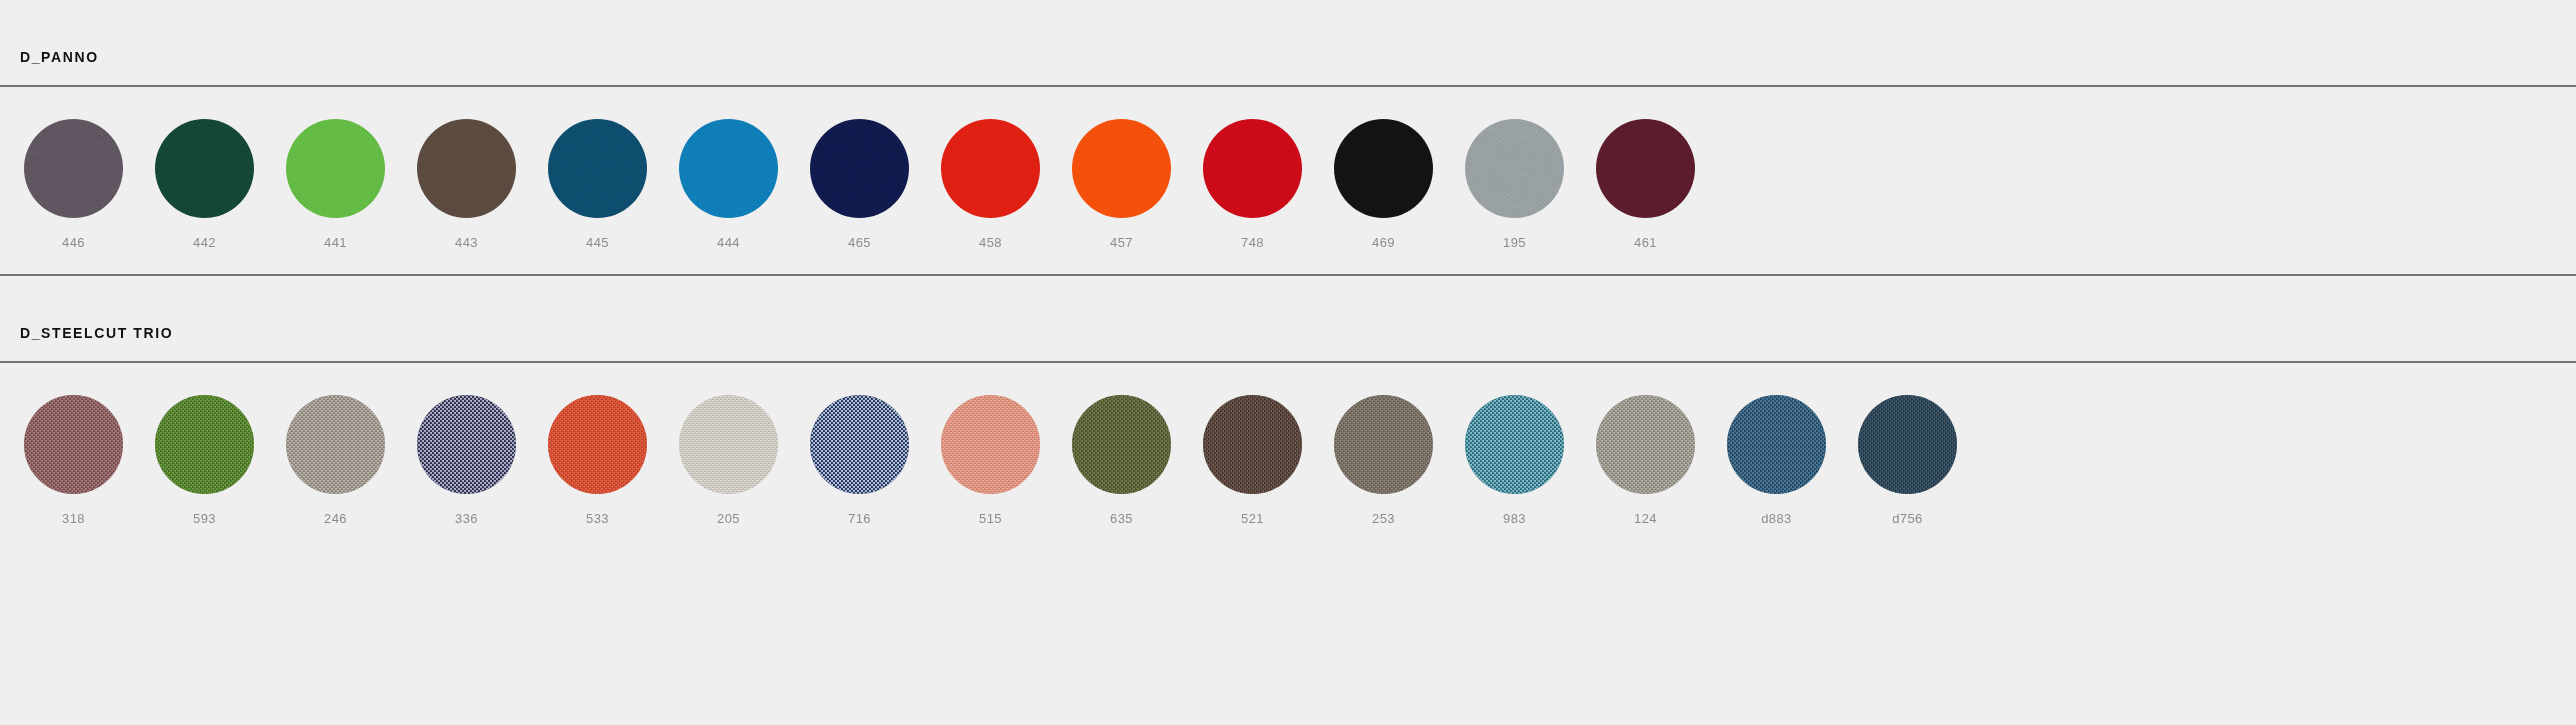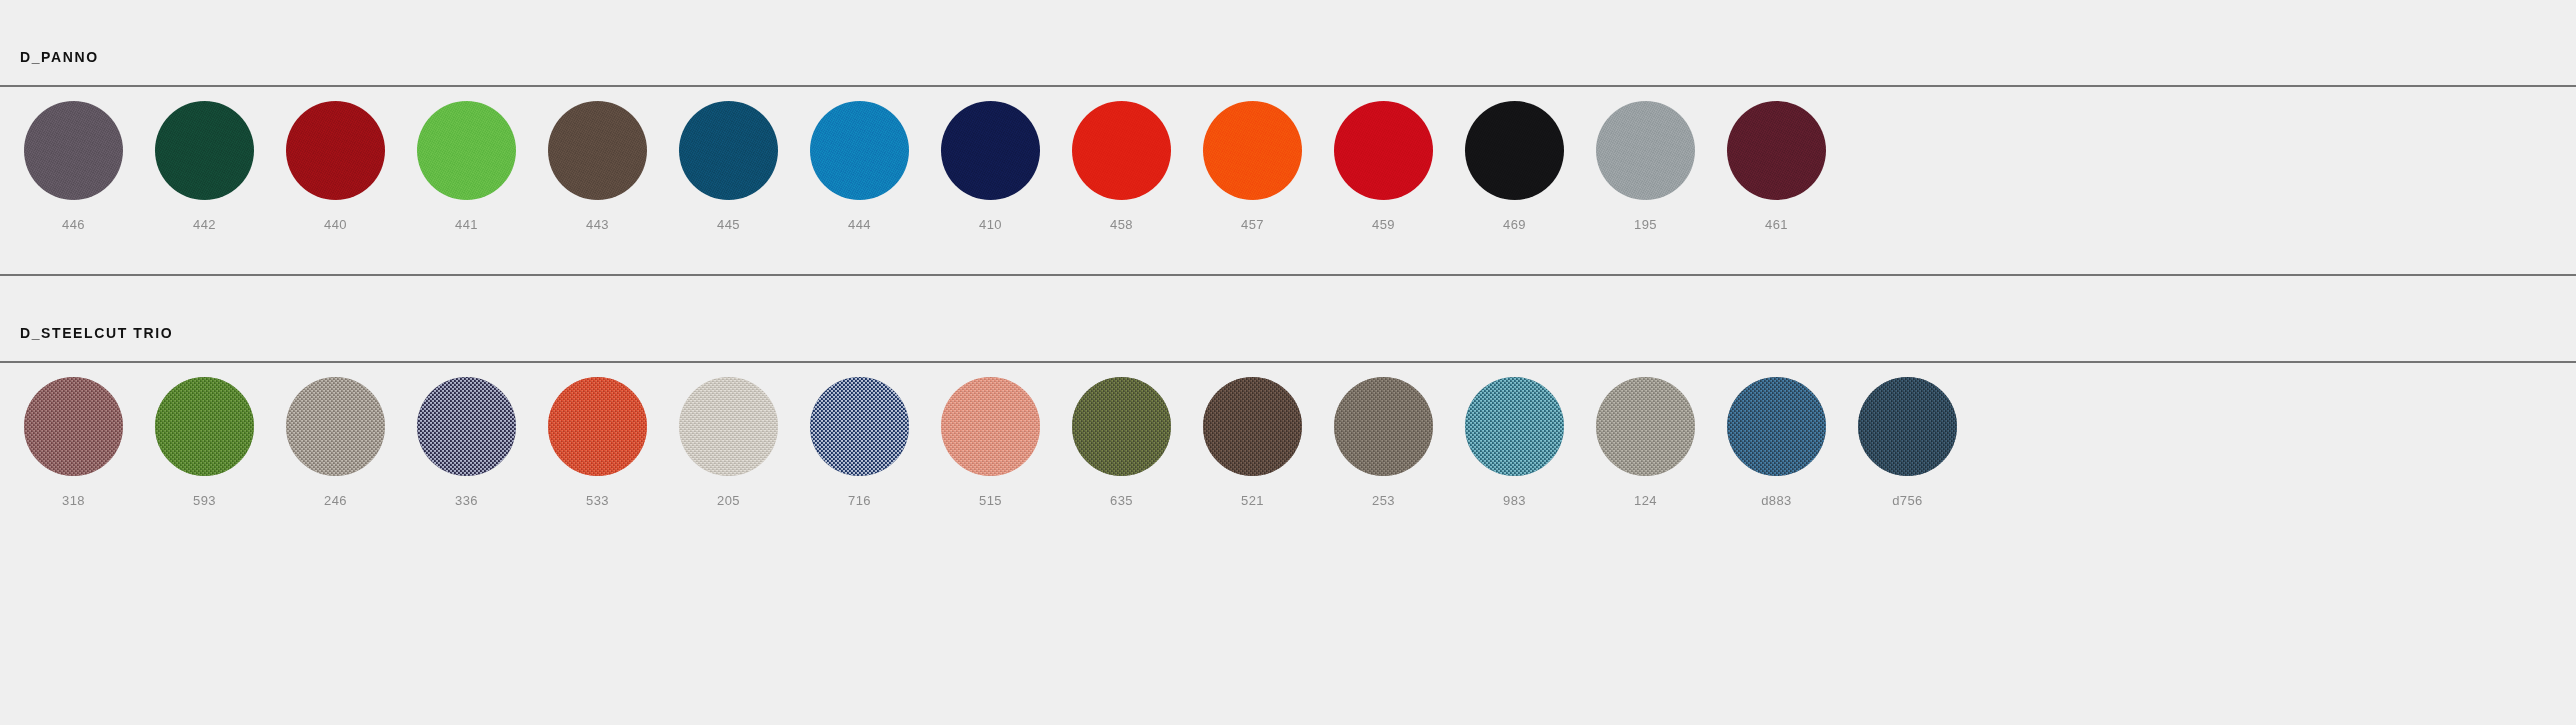--- a/index.html
+++ b/index.html
@@ -63,21 +63,21 @@
     padding: 0 0 0 8px;
     background: #efefef;
   }
 
   .swatch-cell {
     width: 131px;
     flex: 0 0 131px;
     display: flex;
     flex-direction: column;
     align-items: center;
-    padding-top: 14px;
+    padding-top: 32px;
   }
 
   .swatch-disc {
     width: 99px;
     height: 99px;
     border-radius: 50%;
     position: relative;
     overflow: hidden;
     flex: 0 0 auto;
   }
@@ -177,54 +177,50 @@
     <div class="swatch-row" id="row-0">
         <div class="swatch-cell">
           <div class="swatch-disc felt" style="background: rgb(95, 85, 96); --weave: #7a7178;"></div>
           <div class="swatch-label">446</div>
         </div>
         <div class="swatch-cell">
           <div class="swatch-disc felt" style="background: rgb(19, 71, 52); --weave: #1e5c45;"></div>
           <div class="swatch-label">442</div>
         </div>
         <div class="swatch-cell">
-          <div class="swatch-disc felt" style="background: rgb(155, 15, 21); --weave: #b52a2a;"></div>
-          <div class="swatch-label">440</div>
-        </div>
-        <div class="swatch-cell">
           <div class="swatch-disc felt" style="background: rgb(99, 187, 69); --weave: #7ecb5f;"></div>
           <div class="swatch-label">441</div>
         </div>
         <div class="swatch-cell">
           <div class="swatch-disc felt" style="background: rgb(92, 74, 63); --weave: #6f5c50;"></div>
           <div class="swatch-label">443</div>
         </div>
         <div class="swatch-cell">
           <div class="swatch-disc felt" style="background: rgb(13, 77, 110); --weave: #166285;"></div>
           <div class="swatch-label">445</div>
         </div>
         <div class="swatch-cell">
           <div class="swatch-disc felt" style="background: rgb(15, 126, 184); --weave: #2b93c8;"></div>
           <div class="swatch-label">444</div>
         </div>
         <div class="swatch-cell">
           <div class="swatch-disc felt" style="background: rgb(16, 26, 77); --weave: #1d2a66;"></div>
-          <div class="swatch-label">410</div>
+          <div class="swatch-label">465</div>
         </div>
         <div class="swatch-cell">
           <div class="swatch-disc felt" style="background: rgb(224, 31, 18); --weave: #ef3a26;"></div>
           <div class="swatch-label">458</div>
         </div>
         <div class="swatch-cell">
           <div class="swatch-disc felt" style="background: rgb(244, 80, 10); --weave: #ff6a22;"></div>
           <div class="swatch-label">457</div>
         </div>
         <div class="swatch-cell">
           <div class="swatch-disc felt" style="background: rgb(204, 10, 24); --weave: #e02430;"></div>
-          <div class="swatch-label">459</div>
+          <div class="swatch-label">748</div>
         </div>
         <div class="swatch-cell">
           <div class="swatch-disc felt" style="background: rgb(19, 19, 21); --weave: #262629;"></div>
           <div class="swatch-label">469</div>
         </div>
         <div class="swatch-cell">
           <div class="swatch-disc felt" style="background: rgb(153, 160, 163); --weave: #aab0b3;"></div>
           <div class="swatch-label">195</div>
         </div>
         <div class="swatch-cell">

